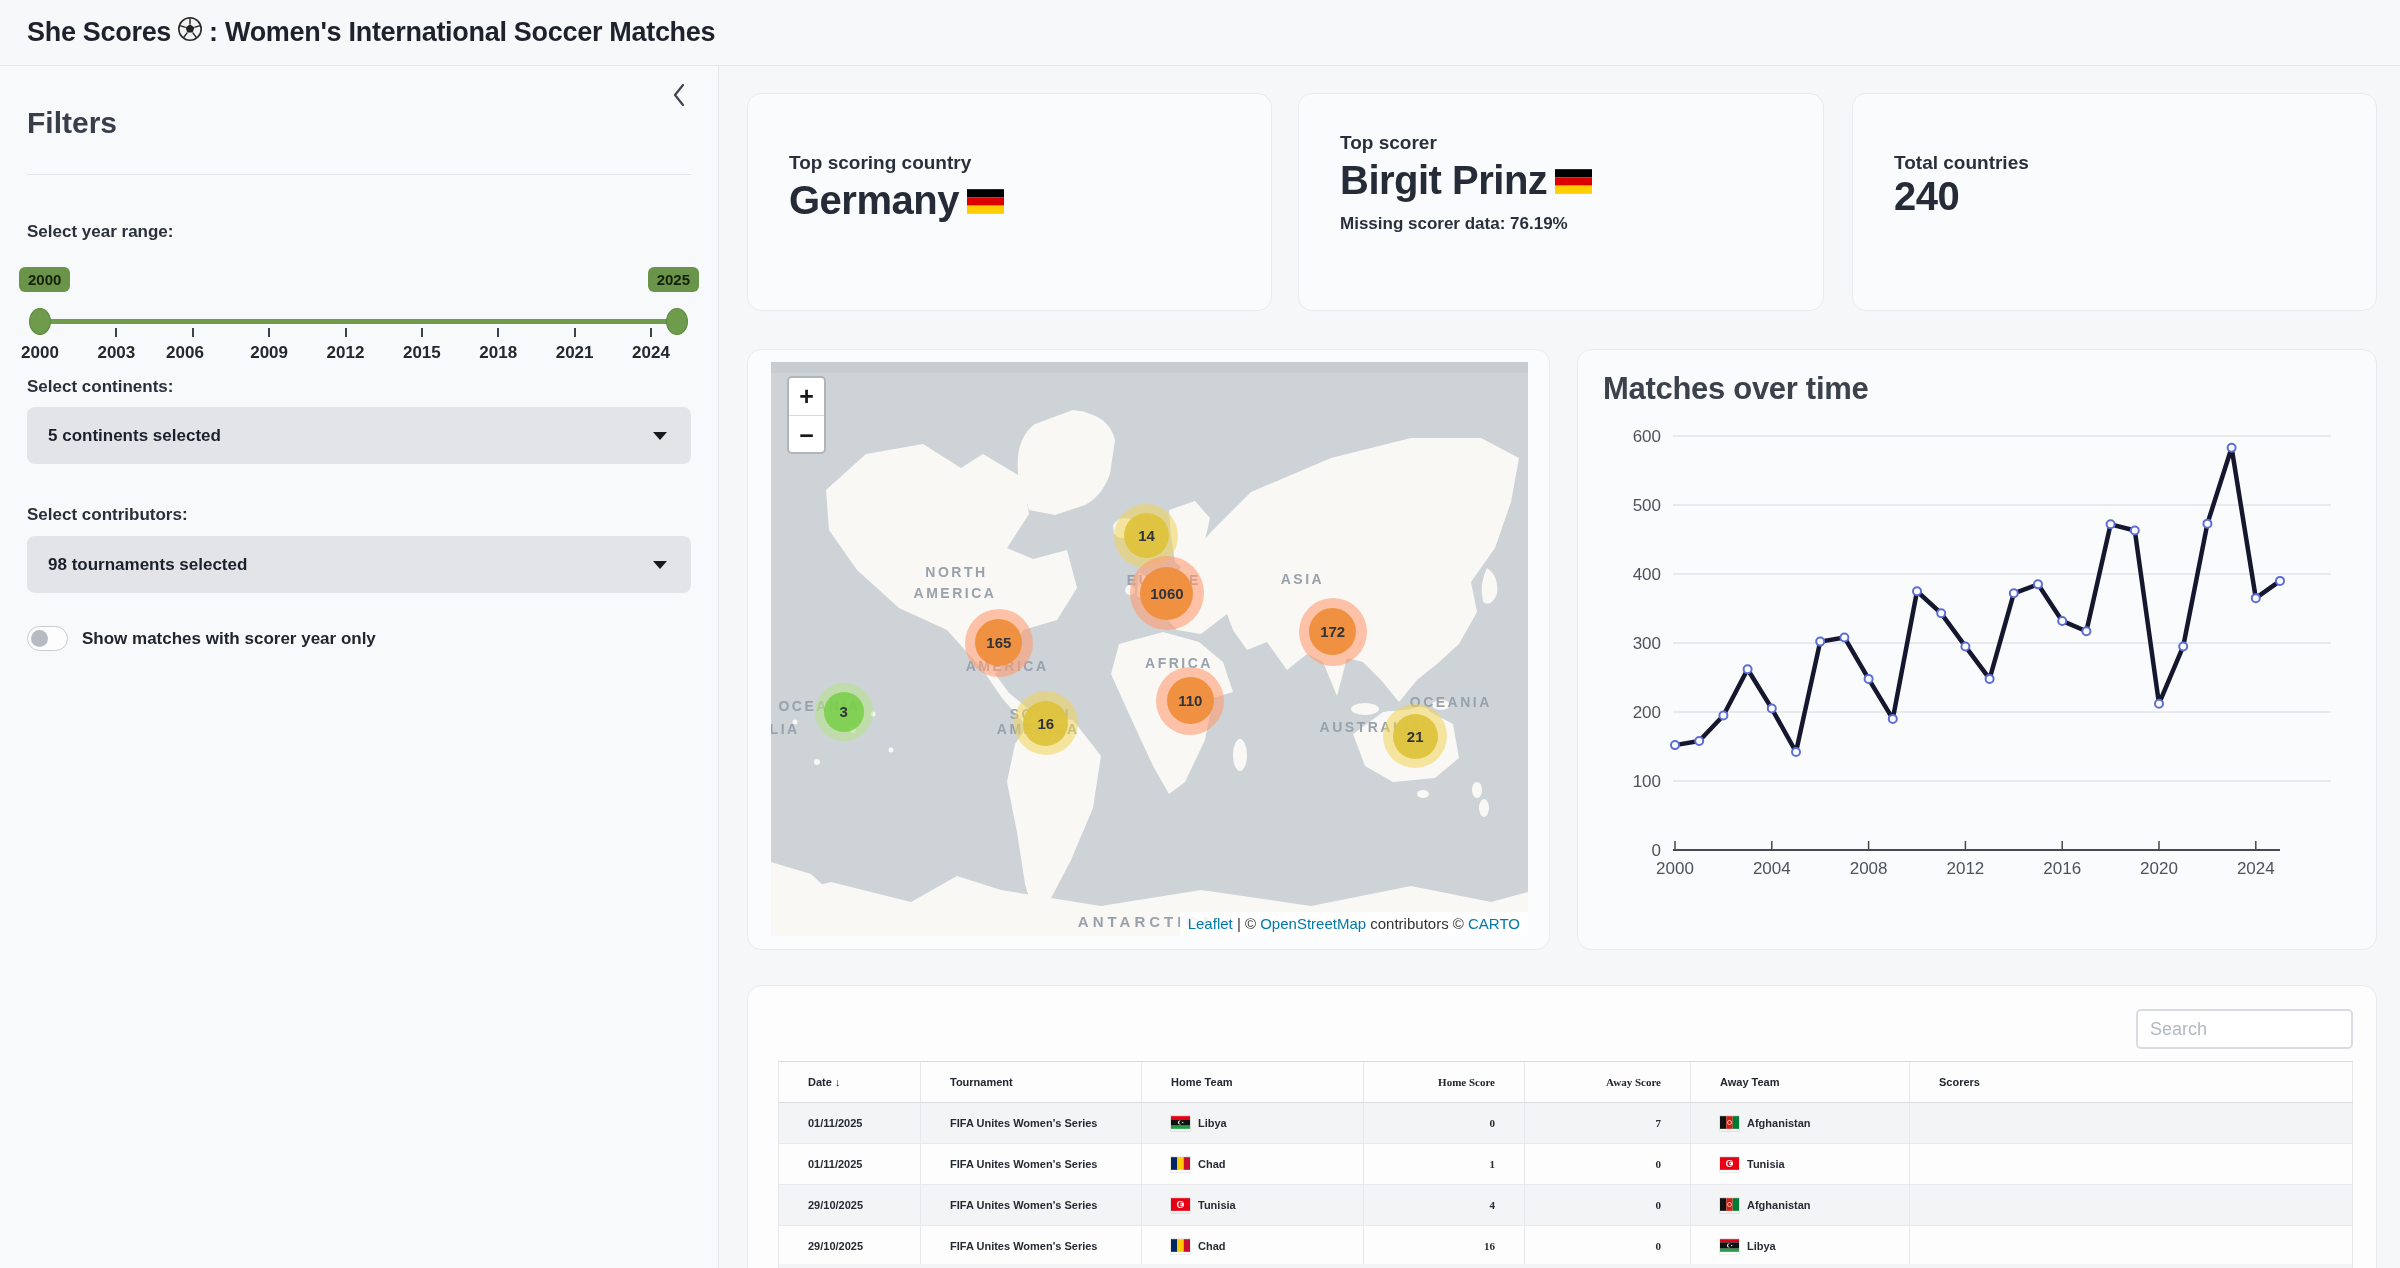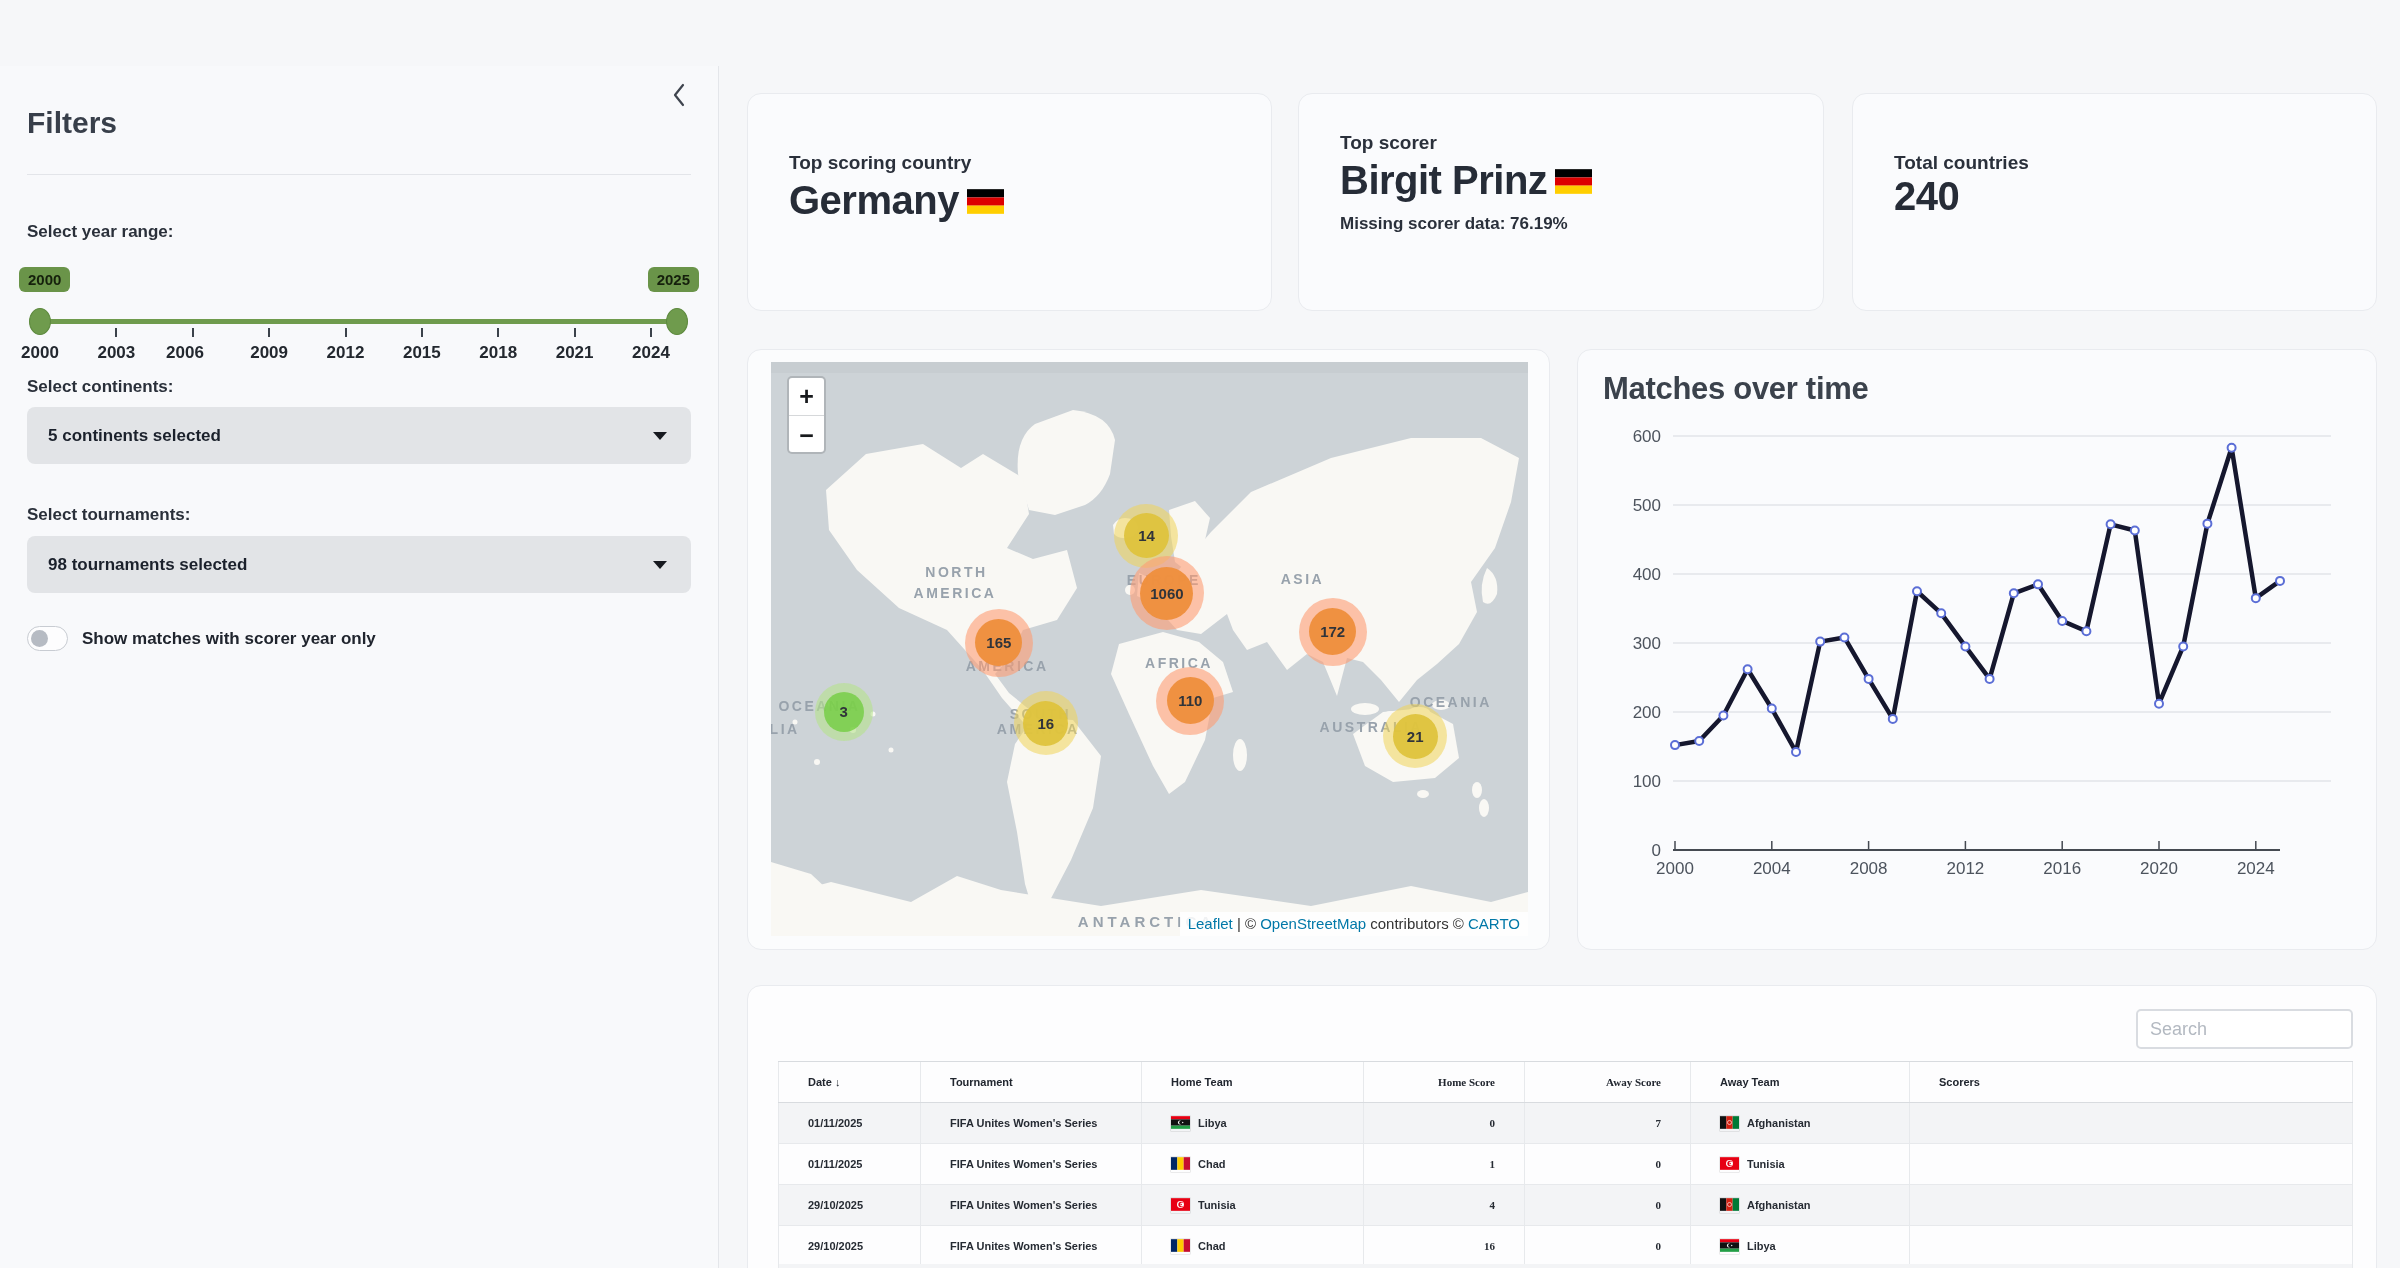--- a/index.html
+++ b/index.html
@@ -92,20 +92,33 @@
   .td.num, .th.num { justify-content:flex-end;font-family:Liberation Serif, serif; }
   .td { font-weight:600; color:#262b33; }
   .flag { display:inline-block; margin-right:8px; flex:none; box-shadow:0 0 0 0.5px rgba(0,0,0,0.15); }
   #table-sliver { position:absolute; left:30px; top:278px; width:1575px; height:22px; background:#f3f4f6; border-left:1px solid #e7e9ec; border-right:1px solid #e7e9ec; }
 </style>
 </head>
 <body>
 
 <div id="root">
 
+  <div id="header">
+    <div class="title">
+      <span>She Scores</span>
+      <span id="ball-icon">
+        <svg width="26" height="26" viewBox="0 0 26 26">
+            <circle cx="13" cy="13" r="11.2" fill="#f2f2f2" stroke="#2a2a2a" stroke-width="1.6"></circle>
+            <polygon points="13,8.2 17.4,11.4 15.7,16.6 10.3,16.6 8.6,11.4" fill="#222"></polygon>
+            <path d="M13 8.2 L13 2.2 M17.4 11.4 L23 9.6 M15.7 16.6 L19.3 21.4 M10.3 16.6 L6.7 21.4 M8.6 11.4 L3 9.6" stroke="#222" stroke-width="1.4" fill="none"></path>
+          </svg>
+      </span>
+      <span>: Women's International Soccer Matches</span>
+    </div>
+  </div>
 
   <div id="sidebar">
     <span id="collapse-btn">
       <svg width="14" height="26" viewBox="0 0 14 26">
           <polyline points="11,3 3,13 11,23" fill="none" stroke="#3f454e" stroke-width="2.2" stroke-linecap="round" stroke-linejoin="round"></polyline>
         </svg>
     </span>
     <div id="filters-heading">Filters</div>
     <div id="filters-divider"></div>
 
@@ -134,21 +147,21 @@
         <div class="year-tick-mark" style="left: 650px;"></div>
         <div class="year-tick-label" style="left: 651px;">2024</div>
       </div>
 
     <div id="continents-label" class="side-label">Select continents:</div>
     <div id="continents-select" class="side-select">
       <span class="sel-text">5 continents selected</span>
       <span class="caret"></span>
     </div>
 
-    <div id="tournaments-label" class="side-label">Select tournaments:</div>
+    <div id="tournaments-label" class="side-label">Select contributors:</div>
     <div id="tournaments-select" class="side-select">
       <span class="sel-text">98 tournaments selected</span>
       <span class="caret"></span>
     </div>
 
     <div id="toggle-row">
       <div id="toggle-pill">
           <div id="toggle-knob"></div>
         </div>
       <span id="toggle-label">Show matches with scorer year only</span>

